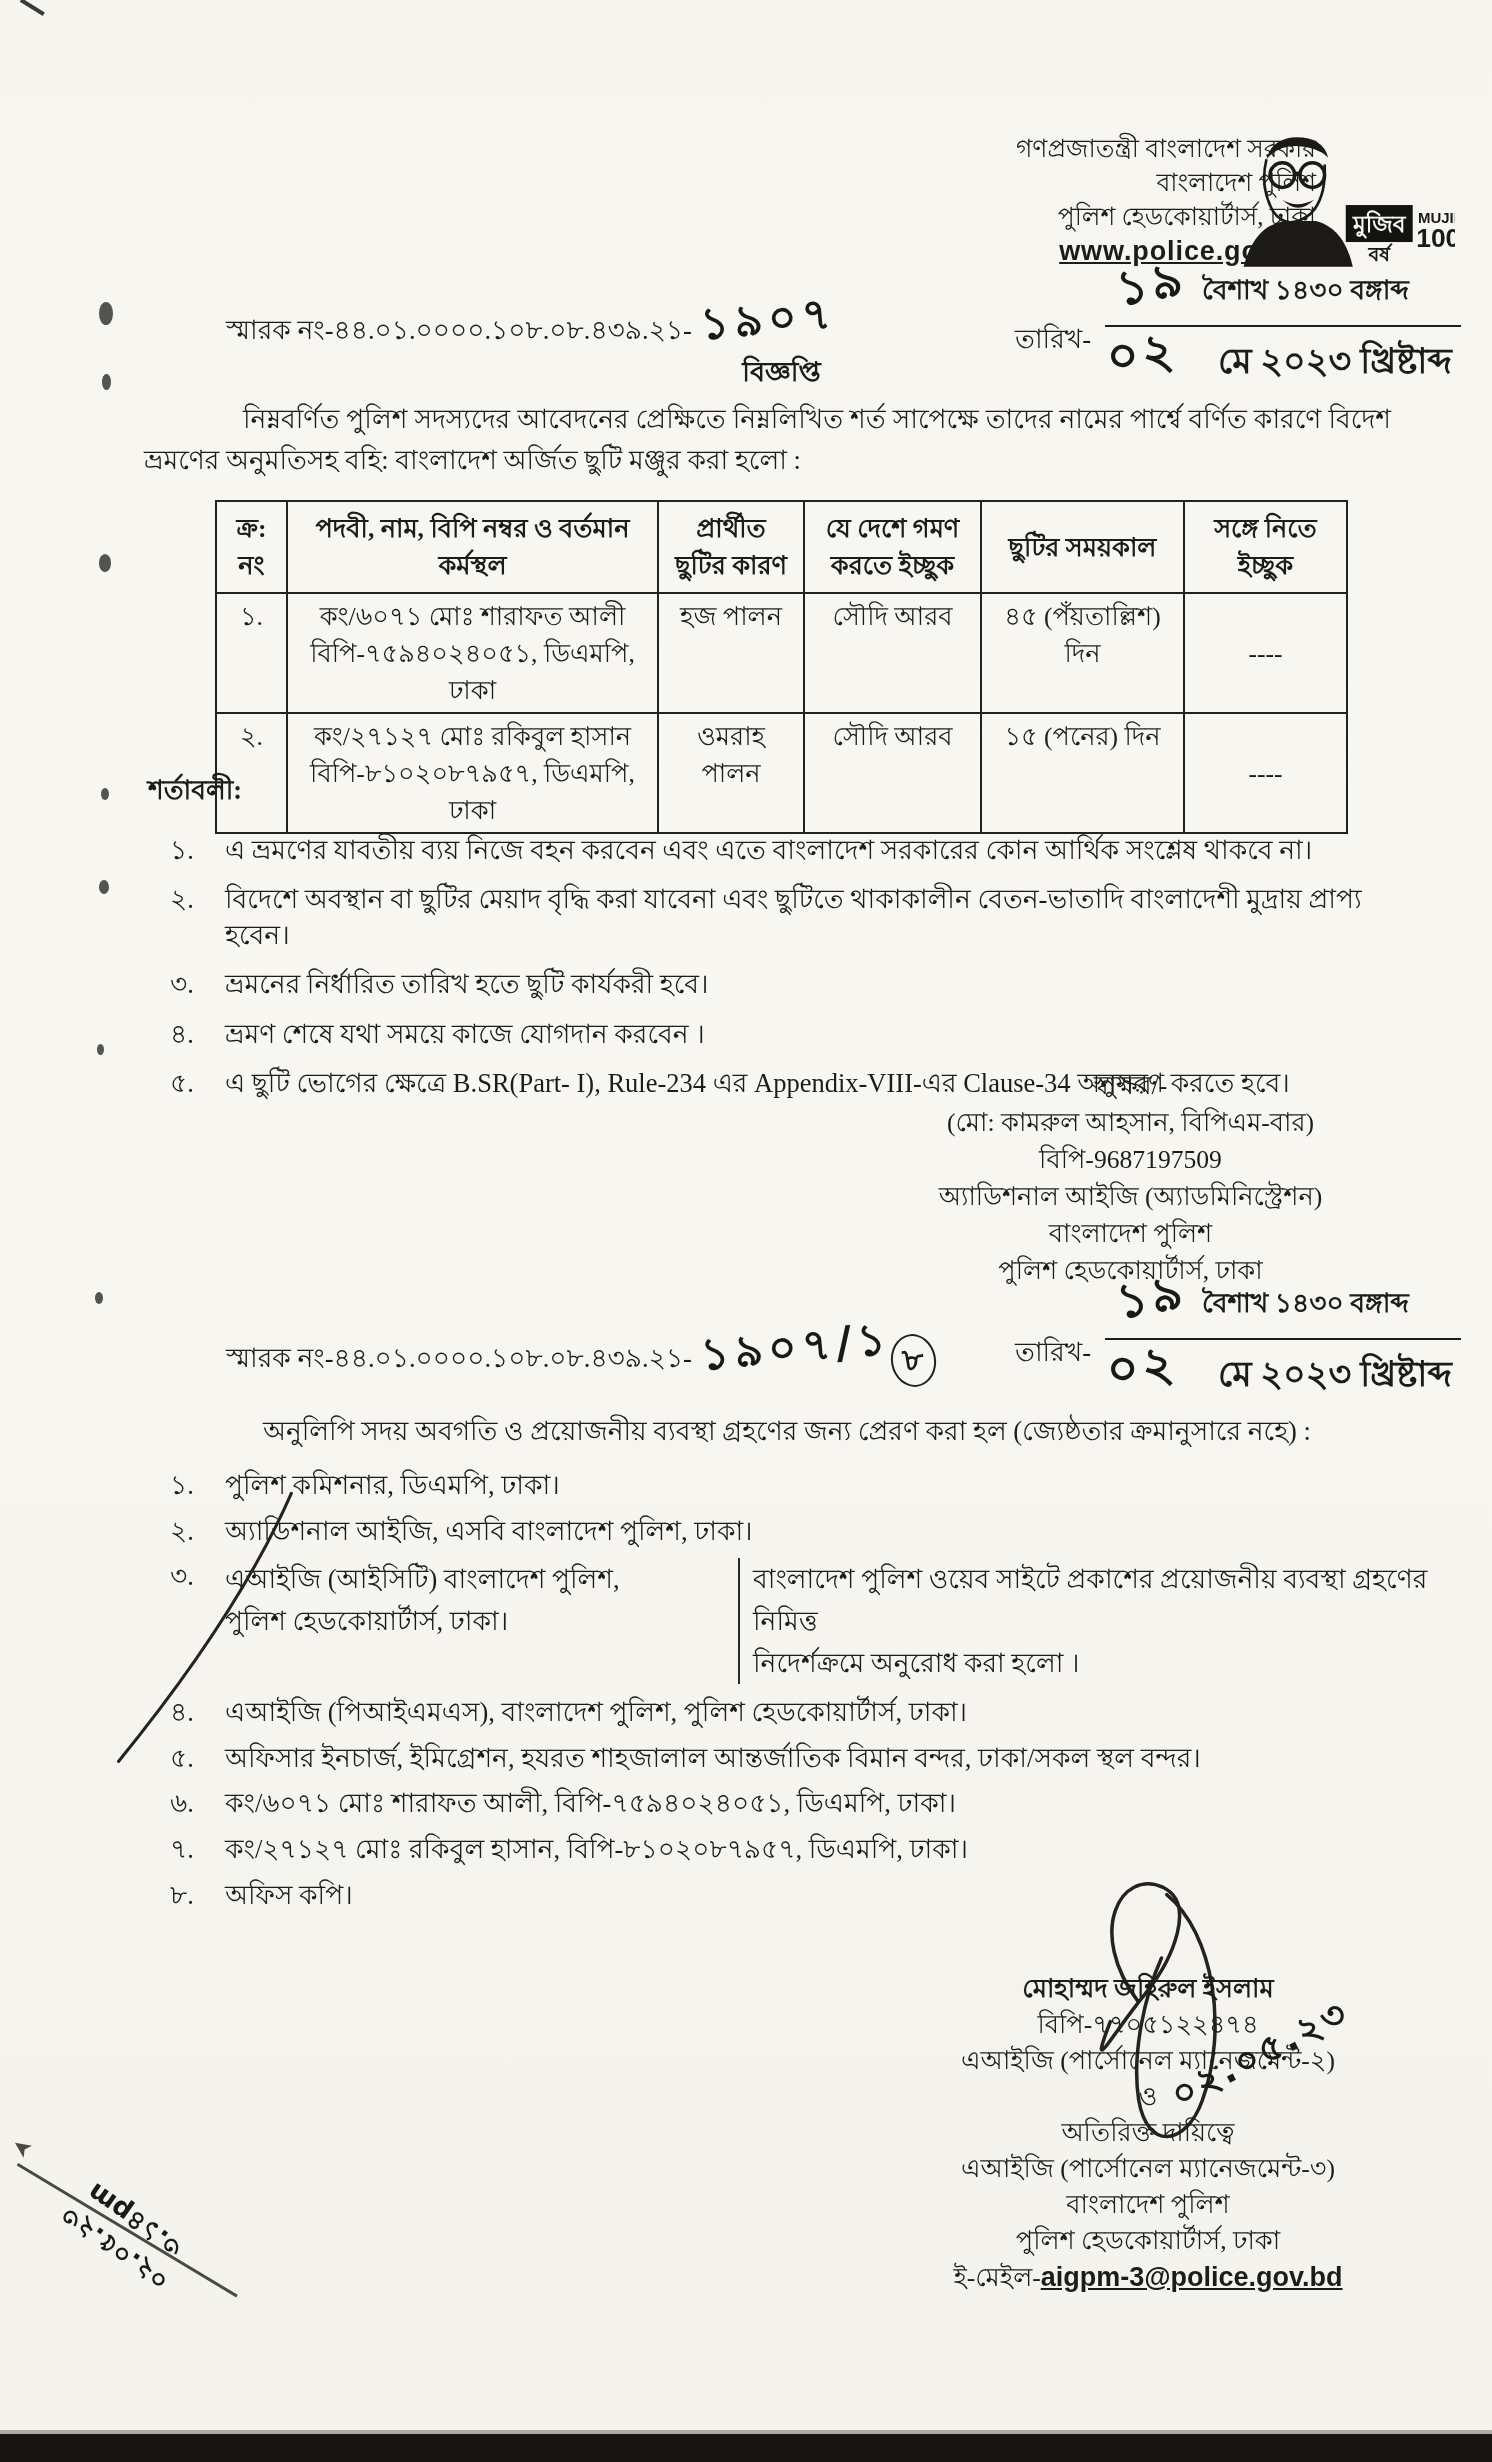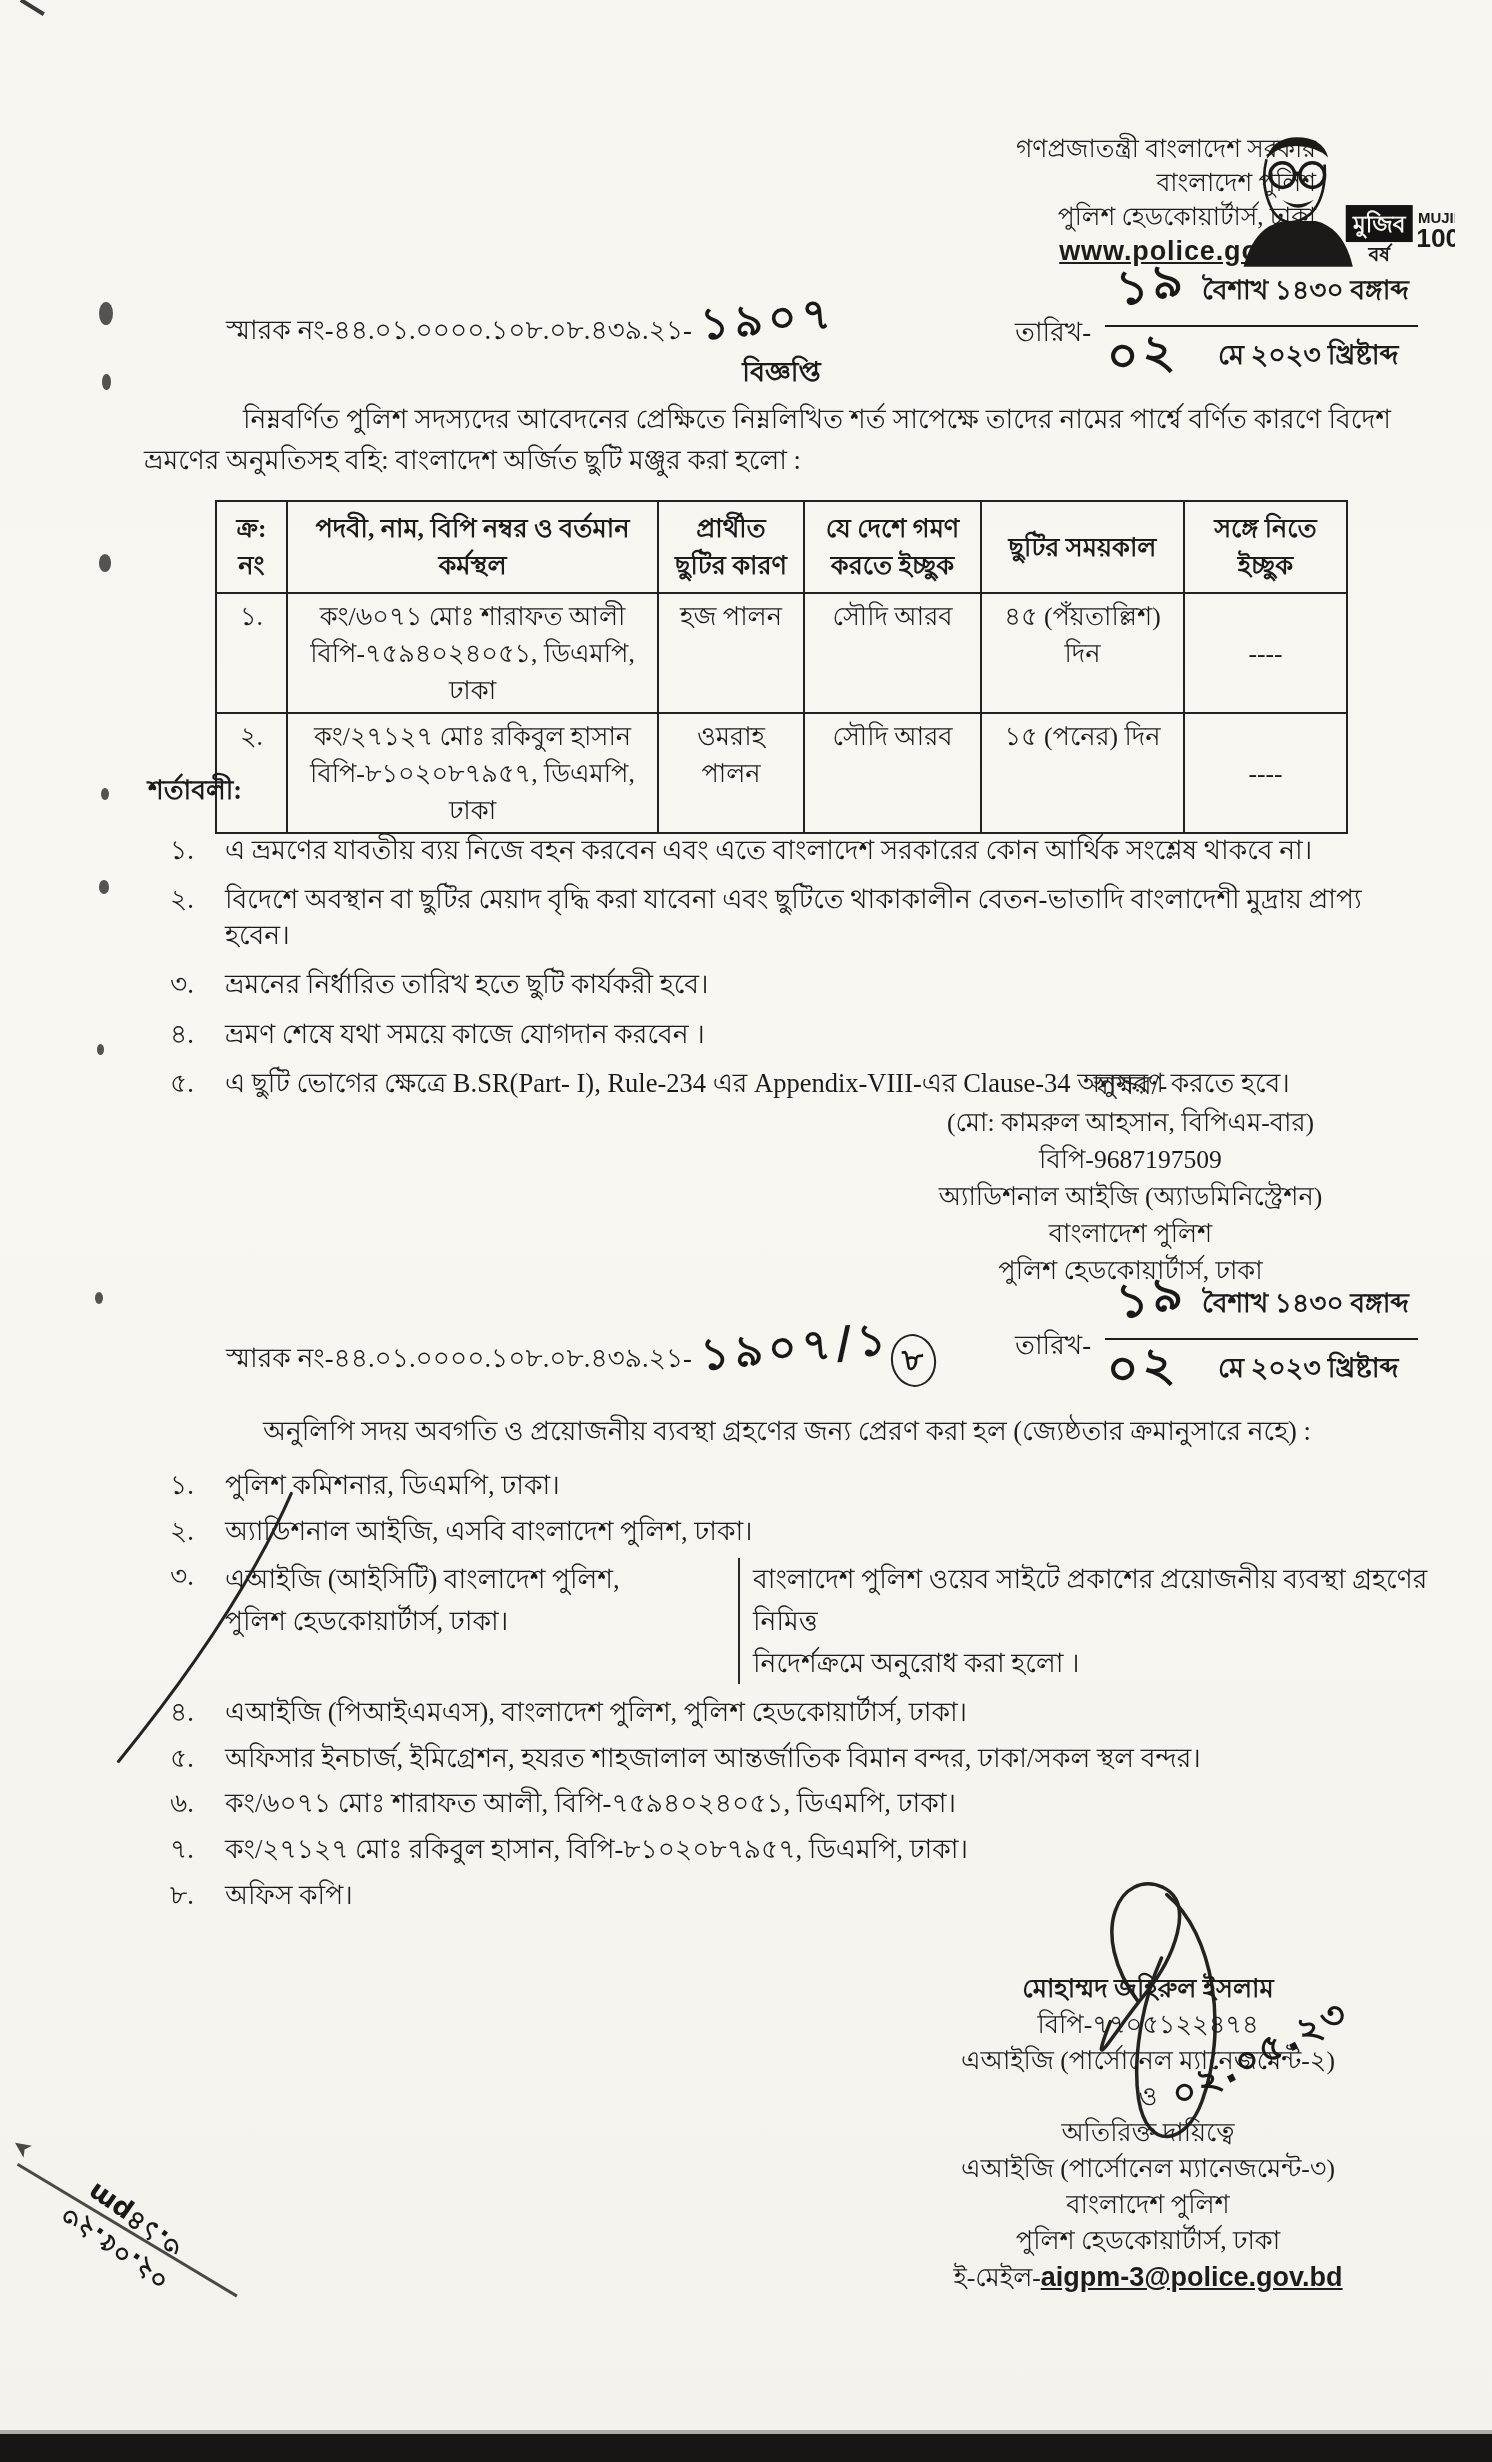--- a/index.html
+++ b/index.html
@@ -19,21 +19,21 @@
   .memo2{top:1319px;left:226px;}
   .hand{font-family:"DejaVu Sans","Liberation Sans",sans-serif;font-weight:700;color:#191919;}
   .memo-hand{display:inline-block;font-size:44px;letter-spacing:5.3px;transform:rotate(-5deg) translateY(-5.3px);margin-left:8.8px;}
   .circle-num{display:inline-block;width:41px;height:49px;border:2.6px solid #222;border-radius:50%;text-align:center;font-size:32px;line-height:46px;letter-spacing:0;transform:rotate(-10deg);vertical-align:middle;}
   .dateblock{position:absolute;display:flex;align-items:center;gap:14px;}
   .date1{top:265px;left:1015px;}
   .date2{top:1278px;left:1015px;}
   .date-label{font-size:26.5px;margin-top:23px;}
   .date-frac{position:relative;display:inline-block;}
   .date-top{display:block;border-bottom:2.6px solid #1d1d1d;padding:5.3px 8.8px 10.6px 97px;font-size:26.5px;font-weight:600;white-space:nowrap;}
-  .date-bot{display:block;padding:7px 8.8px 1.8px 113px;font-size:27px;font-weight:600;white-space:nowrap;}
+  .date-bot{display:block;padding:7px 8.8px 1.8px 113px;font-size:35px;font-weight:600;white-space:nowrap;}
   .hand-top{position:absolute;left:12.4px;top:-17.7px;font-size:48px;transform:rotate(-10deg);letter-spacing:3.5px;}
   .hand-bot{position:absolute;left:1.8px;top:51px;font-size:49px;transform:rotate(-6deg);letter-spacing:3.5px;}
   
   .notice-title{position:absolute;top:351px;left:71px;width:1421px;text-align:center;font-size:27px;font-weight:700;}
   .intro{position:absolute;top:399px;left:144px;width:1247px;font-size:26.5px;line-height:41px;text-align:justify;text-indent:99px;}
   
   table.leave{position:absolute;top:500px;left:215px;border-collapse:collapse;table-layout:fixed;}
   table.leave th,table.leave td{border:2.6px solid #222;font-size:25.6px;padding:3.5px 8.8px;overflow:hidden;}
   table.leave th{font-weight:600;text-align:center;vertical-align:middle;line-height:37px;}
   table.leave td{vertical-align:top;text-align:center;line-height:37px;}

